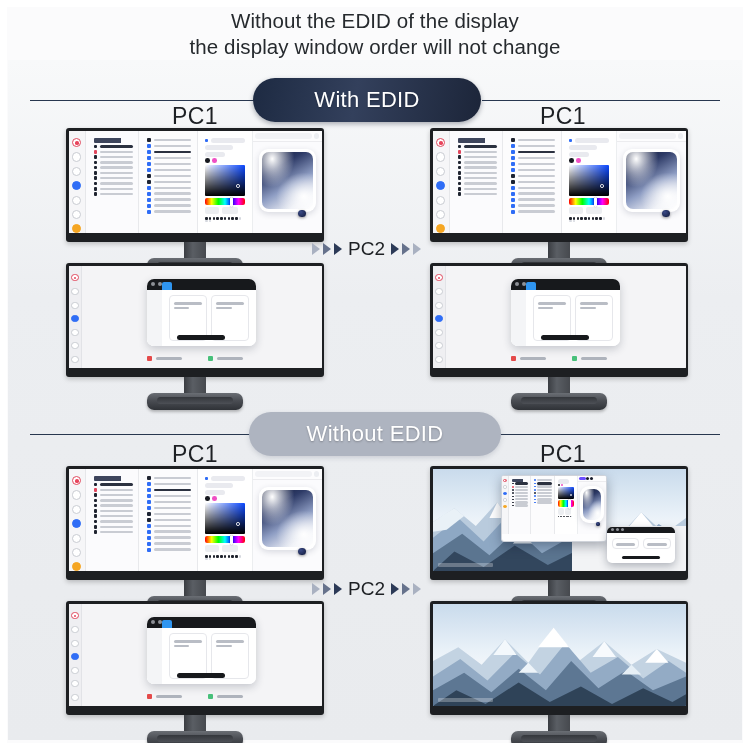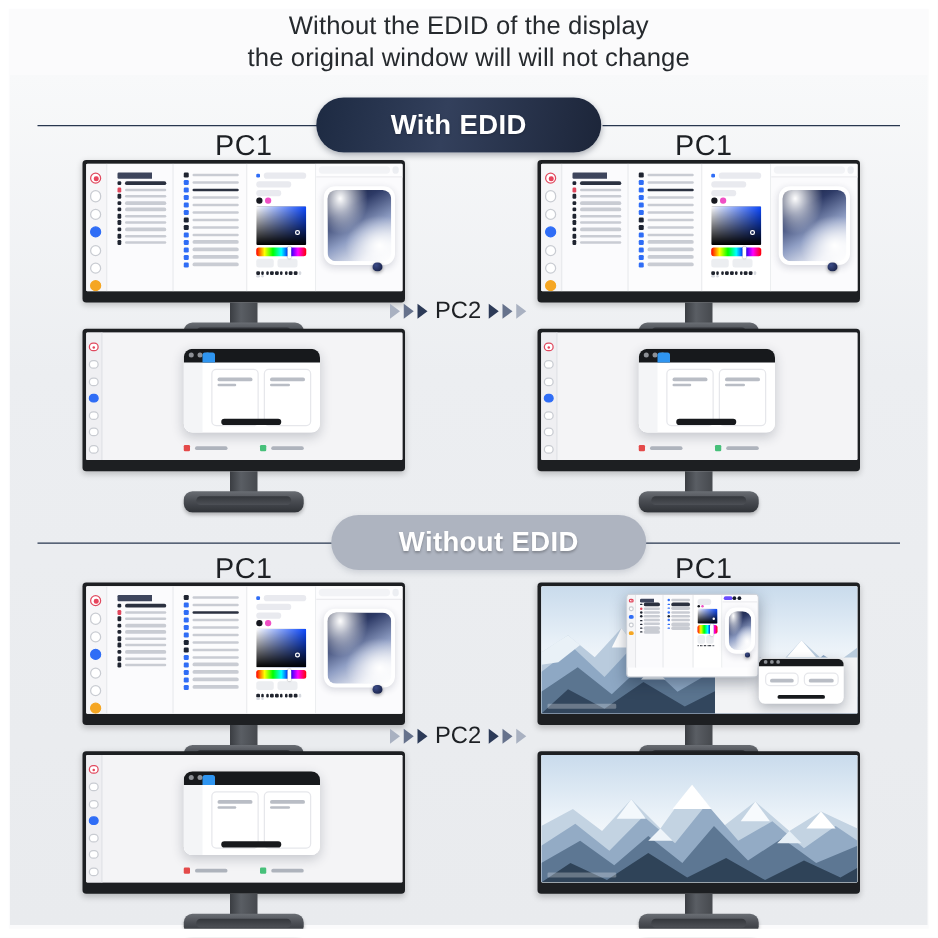--- a/index.html
+++ b/index.html
@@ -40,21 +40,21 @@
     position: absolute; height: 0;
     border-top: 1.6px solid #28374f;
   }
   .badge {
     position: absolute;
     height: 44px;
     border-radius: 22px;
     display: flex; align-items: center; justify-content: center;
     color: #ffffff;
     font-size: 22px;
-    font-weight: bold;
+    font-weight: normal;
     letter-spacing: .3px;
     text-shadow: 0 1px 2px rgba(0,0,0,.25);
   }
   .badge.dark {
     background: linear-gradient(100deg,#1d2a42 0%, #33405c 45%, #1c2539 100%);
     box-shadow: 0 2px 5px rgba(20,28,45,.35);
   }
   .badge.gray {
     background: #aeb4c0;
     box-shadow: 0 2px 5px rgba(90,100,120,.22);
@@ -257,21 +257,21 @@
   .wm { position:absolute; left:2%; bottom:3%; width:22%; height:4%; background:rgba(255,255,255,.28); border-radius:1px; }
 </style>
 </head>
 <body>
 
 <div class="page">
   <div class="bg-panel"></div>
 
   <div class="headline">
     <span>Without the EDID of the display</span>
-    <span class="l2">the original window will will not change</span>
+    <span class="l2">the display window order will not change</span>
   </div>
 
   <div class="divider" style="left:30px; top:100px; width:240px;"></div>
   <div class="divider" style="left:482px; top:100px; width:238px;"></div>
   <div class="badge dark" style="left:253px; top:78px; width:228px;">
     <span>With EDID</span>
   </div>
 
   <div class="pc-label" style="left:172px; top:103px;">PC1</div>
   <div class="pc-label" style="left:540px; top:103px;">PC1</div>
@@ -713,21 +713,21 @@
           </div>
         </div>
       </div>
     </div>
     <div class="mon-neck" style="top:114px; height:22px;"></div>
     <div class="mon-base" style="top:130px; width:96px;"></div>
   </div>
 
   <div class="divider" style="left:30px; top:434px; width:240px;"></div>
   <div class="divider" style="left:500px; top:434px; width:220px;"></div>
-  <div class="badge gray" style="left:265px; top:412px; width:252px;">
+  <div class="badge gray" style="left:249px; top:412px; width:252px;">
     <span>Without EDID</span>
   </div>
 
   <div class="pc-label" style="left:172px; top:441px;">PC1</div>
   <div class="pc-label" style="left:540px; top:441px;">PC1</div>
 
   <div class="monitor" style="left:66px; top:466px; width:258px; height:135px;">
     <div class="mon-bezel" style="height:114px;">
       <div class="mon-screen" style="height:102px;">
         <div class="app">

